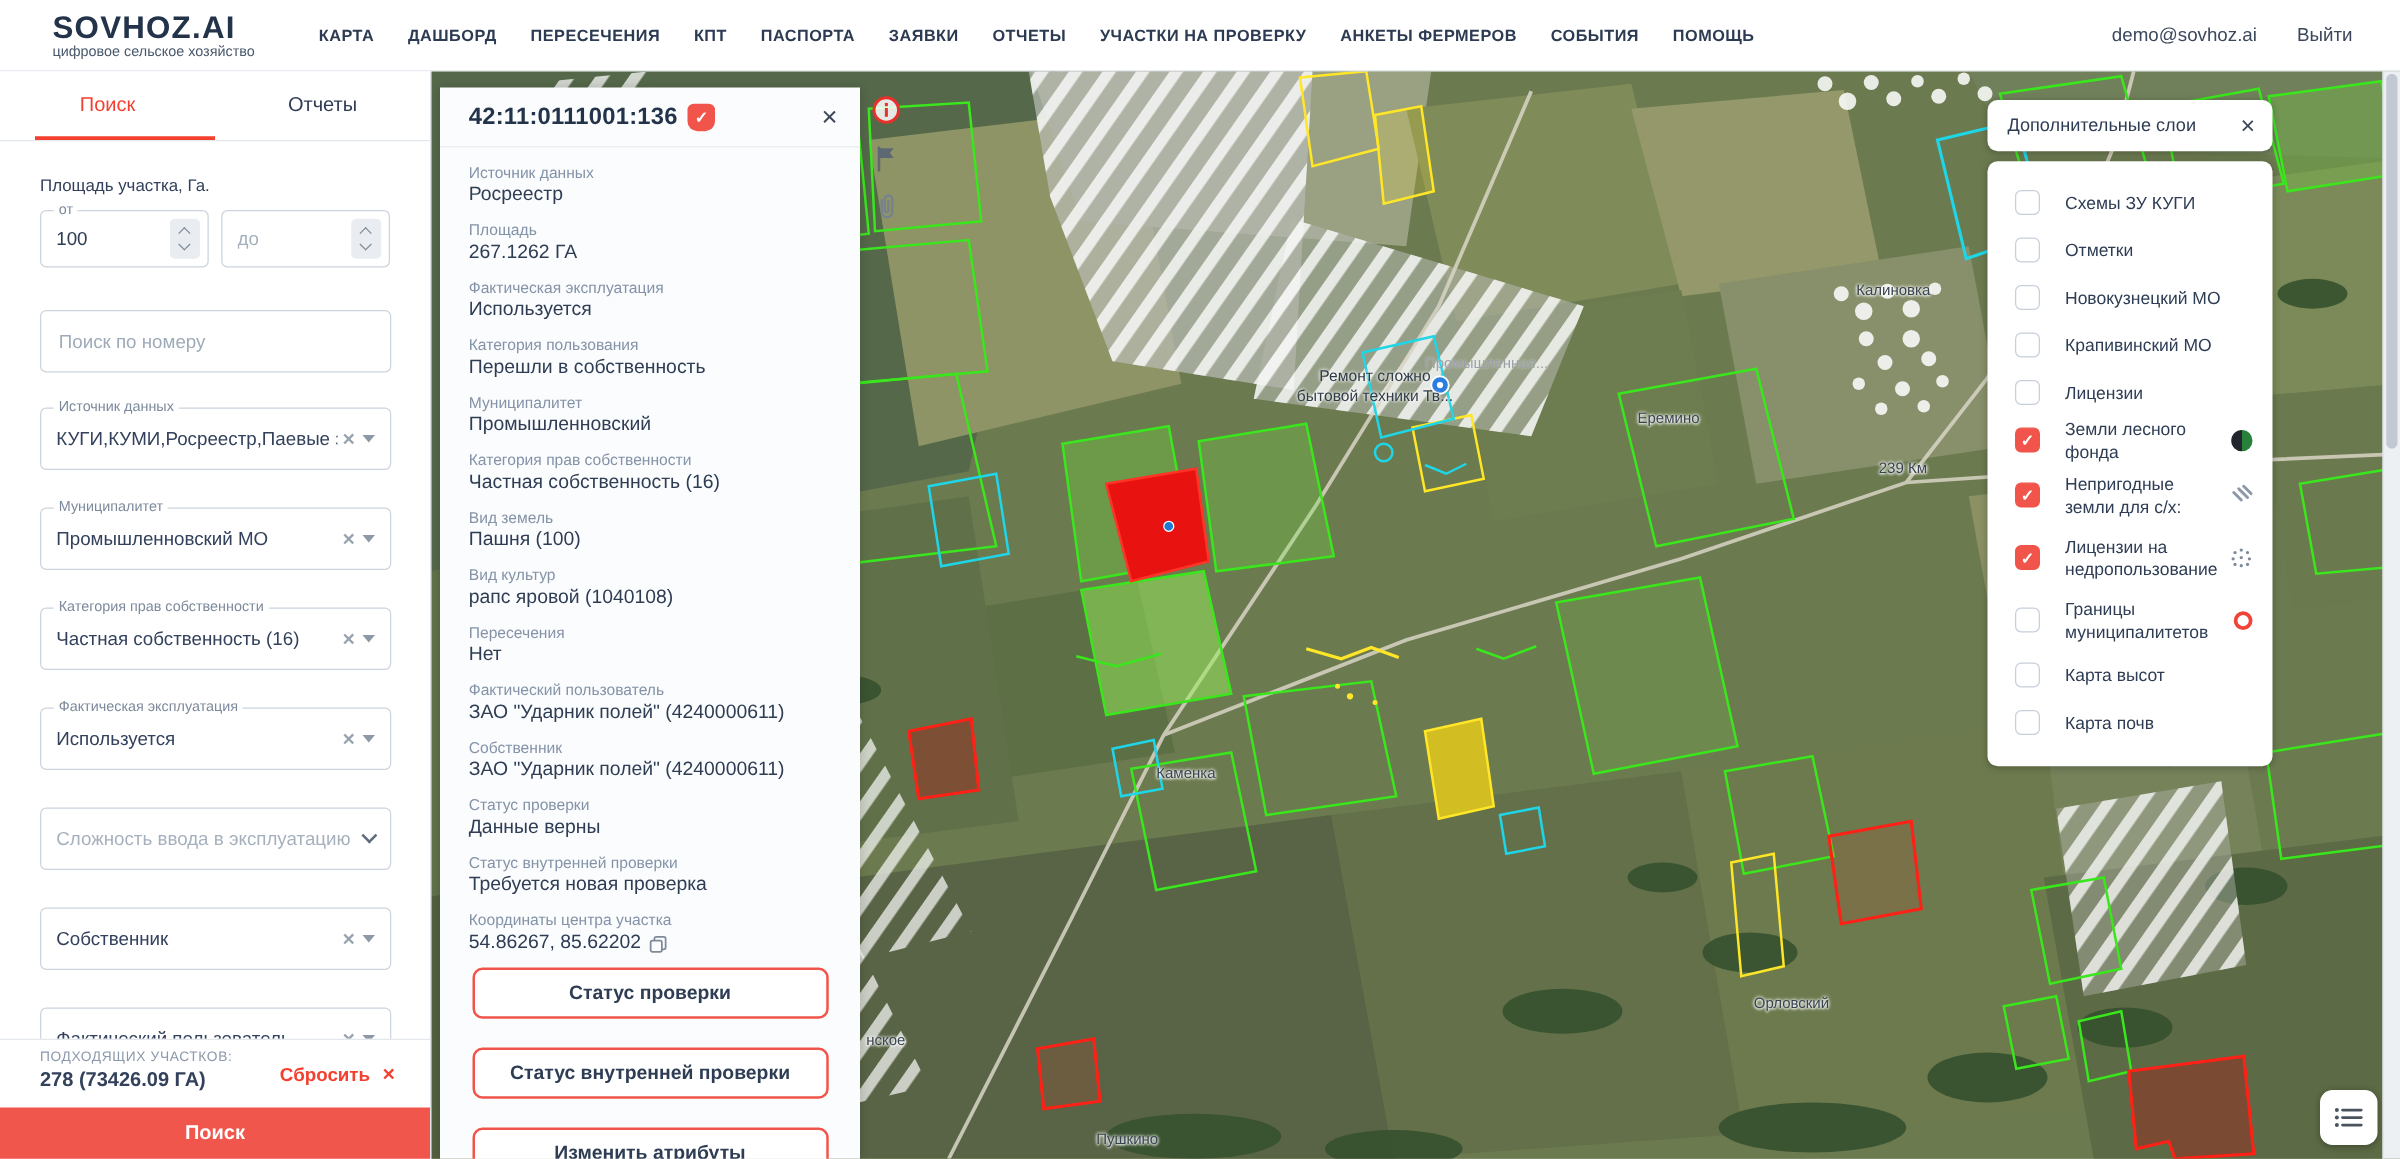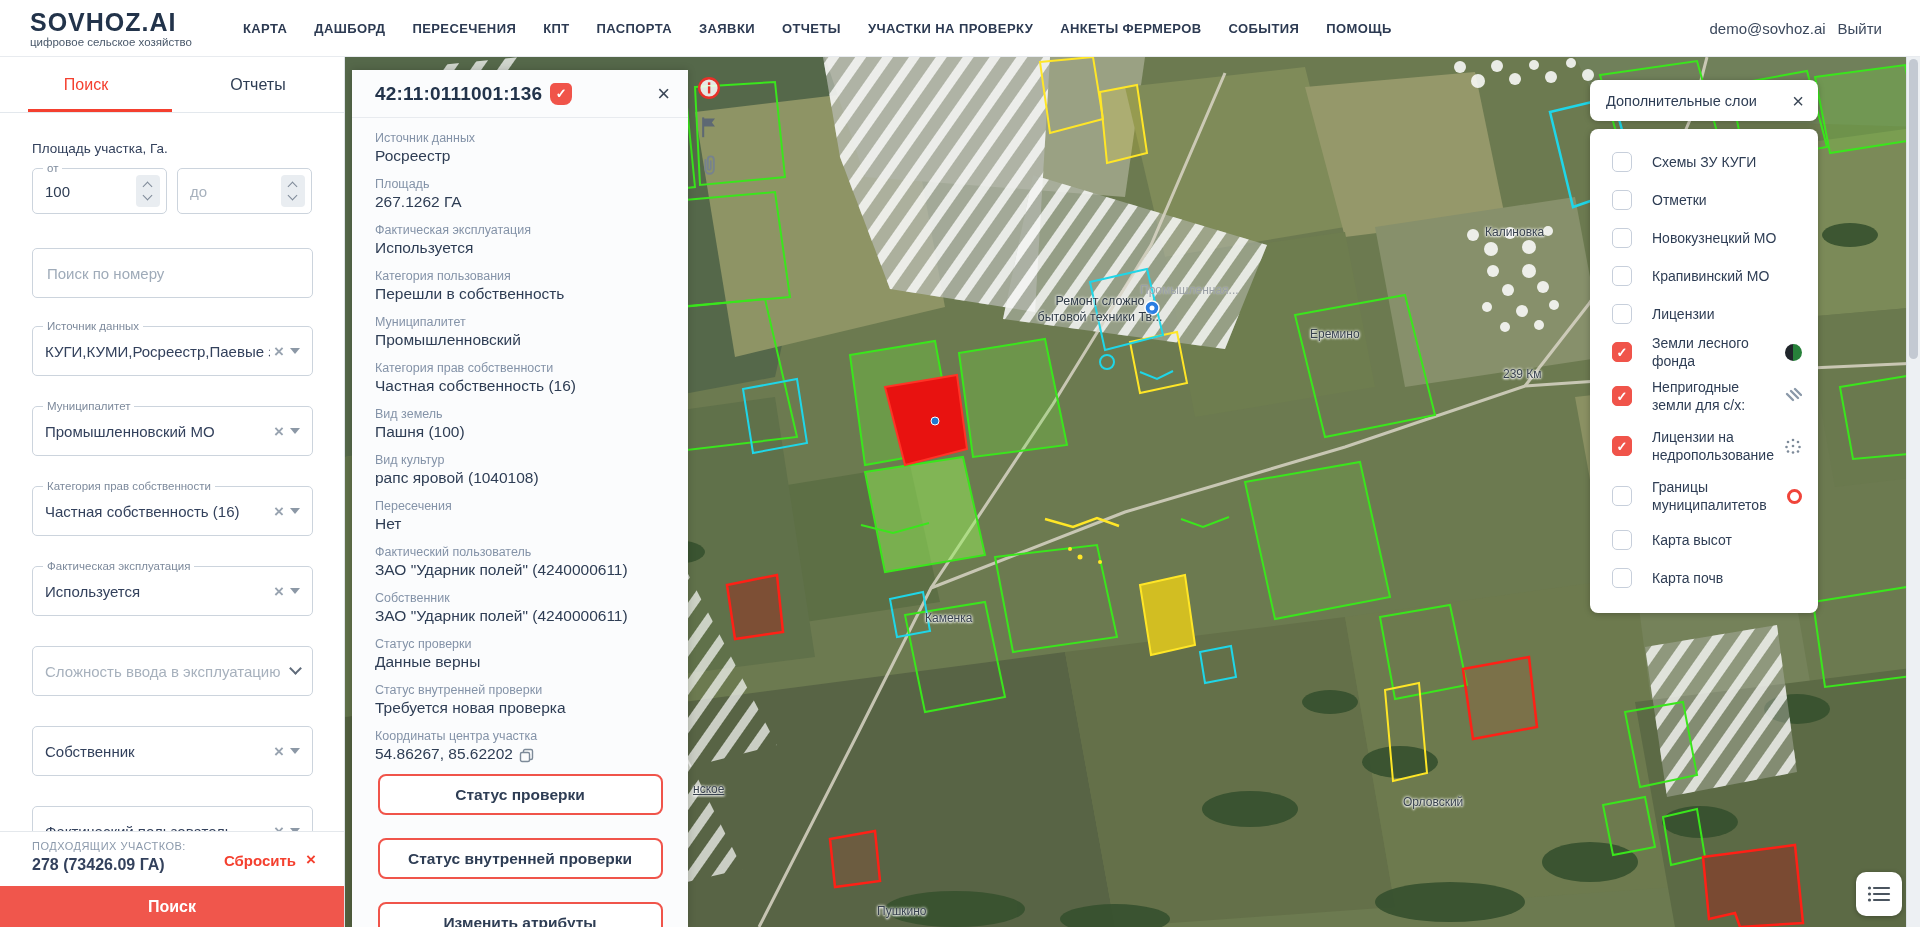--- a/index.html
+++ b/index.html
@@ -1,25 +1,25 @@
 <!DOCTYPE html>
 <html><head>
 <meta charset="utf-8">
 <style>
   * { margin:0; padding:0; box-sizing:border-box; }
   html,body { width:1920px; height:927px; overflow:hidden; font-family:"Liberation Sans", sans-serif; background:#fff; }
 
   
   #header { position:absolute; left:0; top:0; width:1920px; height:57px; background:#fff; border-bottom:1px solid #e8ebef; z-index:40; display:flex; align-items:center; }
-  .logo-wrap { margin-left:30px; width:185px; }
+  .logo-wrap { margin-left:42px; width:185px; }
   .logo { font-size:25px; font-weight:800; color:#22334a; letter-spacing:1px; line-height:26px; }
   .tagline { font-size:11.5px; color:#49586a; margin-top:1px; }
   nav { display:flex; gap:27px; margin-left:28px; }
   .nav-item { font-size:13px; font-weight:700; color:#2c3a52; letter-spacing:.4px; cursor:pointer; white-space:nowrap; }
-  .header-right { margin-left:auto; margin-right:38px; display:flex; gap:12px; align-items:center; }
+  .header-right { margin-left:auto; margin-right:38px; display:flex; gap:32px; align-items:center; }
   .email { font-size:15px; color:#3b485c; }
   .logout { font-size:15px; color:#3b485c; cursor:pointer; }
 
   
   #map { position:absolute; left:345px; top:57px; width:1575px; height:870px; overflow:hidden; background:#6c7a50; z-index:1; }
   .map-label { position:absolute; font-size:12px; color:#39434f; text-shadow:0 0 3px #fff,0 0 3px #fff,0 1px 2px #fff; white-space:nowrap; z-index:3; }
   .map-label.light { color:#9aa0a6; text-shadow:0 0 2px rgba(255,255,255,.5); }
   .poi-label { position:absolute; left:690px; top:236px; width:130px; text-align:center; font-size:12.5px; color:#2f3b47; line-height:16px; text-shadow:0 0 3px #fff,0 0 3px #fff; z-index:3; }
 
   
@@ -260,21 +260,21 @@
     <div>Ремонт сложно</div>
     <div>бытовой техники Тв...</div>
   </div>
   <div class="map-label light" style="left:795px; top:226px;">Промышленная...</div>
   <div class="map-label" style="left:1140px; top:168px;">Калиновка</div>
   <div class="map-label" style="left:965px; top:270px;">Еремино</div>
   <div class="map-label" style="left:1158px; top:310px;">239 Км</div>
   <div class="map-label" style="left:580px; top:554px;">Каменка</div>
   <div class="map-label" style="left:1058px; top:738px;">Орловский</div>
   <div class="map-label" style="left:532px; top:847px;">Пушкино</div>
-  <div class="map-label" style="left:348px; top:725px;text-decoration:underline;">нское</div>
+  <div class="map-label" style="left:348px; top:768px;">нское</div>
 </div>
 
 <div id="header">
   <div class="logo-wrap">
     <div class="logo">SOVHOZ.AI</div>
     <div class="tagline">цифровое сельское хозяйство</div>
   </div>
   <nav>
     <span class="nav-item">КАРТА</span>
     <span class="nav-item">ДАШБОРД</span>

